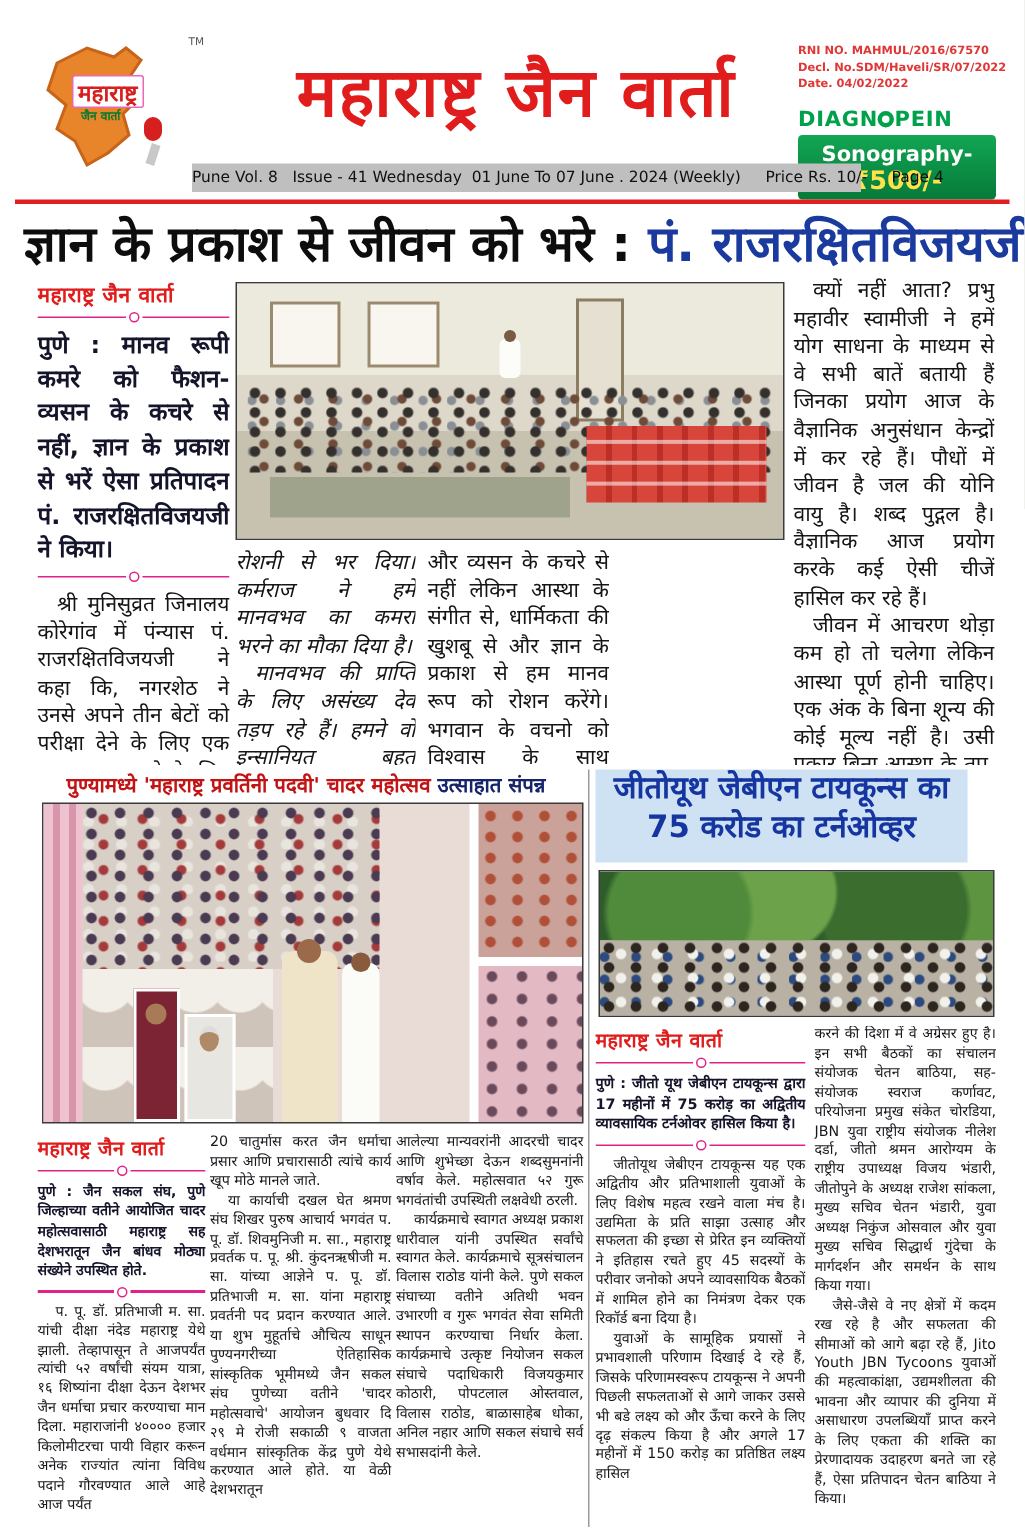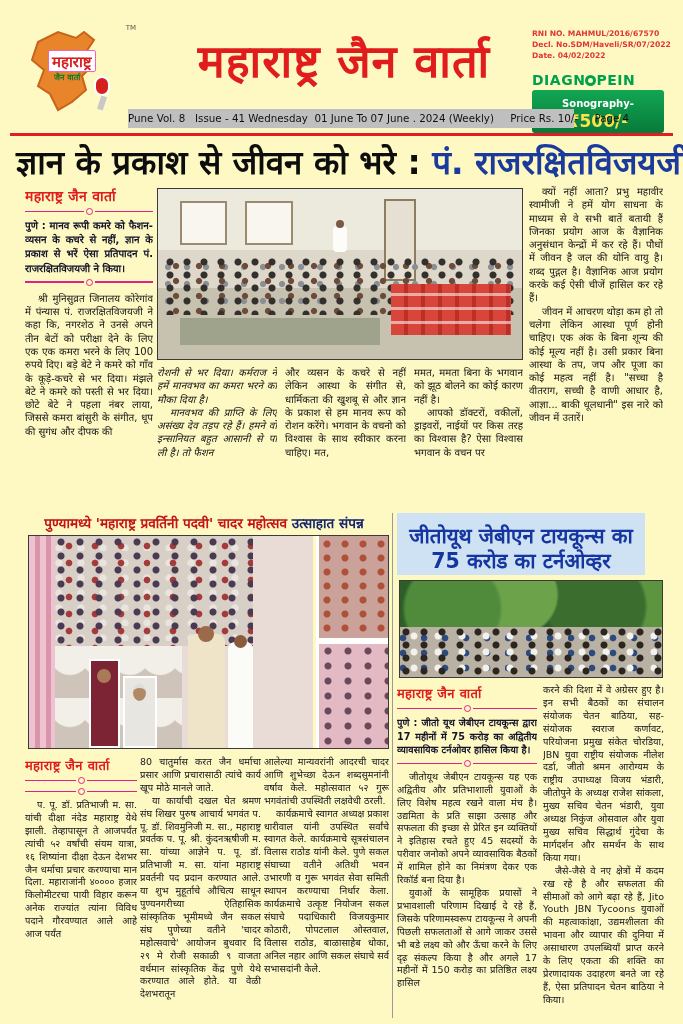--- a/index.html
+++ b/index.html
@@ -1,53 +1,53 @@
 <!DOCTYPE html>
 <html><head>
 <meta charset="utf-8">
 <style>
   * { margin:0; padding:0; box-sizing:border-box; }
   html,body { background:#e8e6e1; }
   body { font-family:"DejaVu Sans", sans-serif; }
   .page {
     position:relative; width:683px; height:1024px; margin:0 auto;
-    background:#fef9c3; overflow:hidden;
+    background:#ffffff; overflow:hidden;
   }
   
   .logo { position:absolute; left:24px; top:24px; width:112px; height:90px; }
   .logo svg { position:absolute; left:0; top:0; }
   .logo .l-state { position:absolute; left:24px; top:26px; font-size:15px; font-weight:bold; color:#d61f1f; background:#fff; padding:0 3px; border:1px solid #e6b; border-radius:2px; }
   .logo .l-sub { position:absolute; left:30px; top:47px; font-size:8px; font-weight:bold; color:#0a7a2f; }
   .logo .l-tm { position:absolute; right:0; top:0; font-size:7px; color:#555; }
   .mic { position:absolute; left:64px; top:52px; width:26px; height:34px; }
   .mic .m-head { width:16px; height:20px; background:#d61f1f; border-radius:8px; margin-left:6px; border:2px solid #fff; }
   .mic .m-stem { width:6px; height:14px; background:#c8c8c8; margin-left:11px; transform:rotate(18deg); }
   .masthead { position:absolute; left:148px; top:30px; width:392px; height:64px;
     font-size:45px; font-weight:bold; color:#e01c1c; text-align:center; line-height:64px; letter-spacing:1px; }
   .pubinfo { position:absolute; left:532px; top:28px; width:140px; font-size:7.6px; color:#e03636; line-height:1.45; font-weight:bold; }
   .ad-box { position:absolute; left:532px; top:72px; width:132px; }
   .ad-brand { font-size:14px; font-weight:bold; color:#00a14b; letter-spacing:.5px; }
   .ad-brand .o-dot { display:inline-block; width:11px; height:11px; border:3px solid #00a14b; border-radius:50%; vertical-align:-1px; }
   .ad-bar { margin-top:2px; background:linear-gradient(#12a653,#067a3a); border-radius:3px; padding:2px 4px; text-align:center; }
-  .ad-bar .lbl { color:#fff; font-weight:bold; font-size:10px;text-align:right; }
+  .ad-bar .lbl { color:#fff; font-weight:bold; font-size:14px;text-align:right; }
   .ad-bar .prc { color:#ffe24a; font-weight:bold; font-size:17px; }
   .dateline { position:absolute; left:128px; top:109px; width:446px; height:19px;
     background:#bfbfbf; color:#101010; font-size:10.3px; line-height:19px; text-align:center; white-space:pre; }
   .rule-red { position:absolute; left:10px; top:133px; width:663px; height:3px; background:#e02020; }
 
   
   .a1-headline { position:absolute; left:16px; top:139px; width:652px; height:46px;
     font-size:33px; font-weight:bold; color:#0d0d0d; text-align:center; white-space:nowrap; }
   .a1-headline .hl-blue { color:#1a3a9e; }
   .kicker { font-size:14px; font-weight:bold; color:#e01c1c; letter-spacing:.3px; }
   .orn { display:flex; align-items:center; margin:3px 0 4px; }
   .orn:before,.orn:after { content:""; flex:1; height:1.6px; background:#e0218a; }
   .orn .dot { width:7px; height:7px; border:1.6px solid #e0218a; border-radius:50%; margin:0 2px; }
-  .intro { font-size:10px; font-weight:bold; color:#14142a; line-height:1.42; text-align:justify; }
-  .bodytxt { font-size:10px; color:#141414; line-height:1.33; text-align:justify; }
+  .intro { font-size:16px; font-weight:bold; color:#14142a; line-height:1.42; text-align:justify; }
+  .bodytxt { font-size:14px; color:#141414; line-height:1.33; text-align:justify; }
   .bodytxt .para { text-indent:13px; }
   .col { position:absolute; overflow:hidden; }
   .a1-c1 { left:25px; top:186px; width:128px; height:324px; }
   .a1-c1 .bodytxt { margin-top:6px; }
   .photo-frame { position:absolute; border:1px solid #3a3a3a; overflow:hidden; }
   .photo1 { left:157px; top:188px; width:366px; height:172px; }
   .a1-c5 { left:529px; top:185px; width:134px; height:325px; }
   .a1-c2 { left:157px; top:366px; width:120px; height:144px;font-style:italic; }
   .a1-c3 { left:285px; top:366px; width:121px; height:144px; }
   .a1-c4 { left:414px; top:366px; width:109px; height:144px; }
@@ -105,21 +105,21 @@
   .a2-cA .kicker { font-size:13px; }
   .a2-cA .intro { font-size:9.4px; }
   .a2-cB { left:140px; top:756px; width:121px; height:262px; }
   .a2-cC { left:264px; top:756px; width:125px; height:266px; }
   .small-body { font-size:9.5px; color:#17171c; line-height:1.36; text-align:justify; }
   .small-body .para { text-indent:12px; }
 
   
   .vdiv { position:absolute; left:392px; top:513px; width:1px; height:505px; background:#9a9a9a; }
   .a3-hlbox { position:absolute; left:397px; top:513px; width:248px; height:62px;
-    background:#cfe2f4; display:flex; align-items:flex-end; justify-content:center; }
+    background:#cfe2f4; display:flex; align-items:flex-start; justify-content:center; }
   .a3-hl { font-size:20.5px; font-weight:bold; color:#1535a0; text-align:center; line-height:1.25; }
   .photo3 { left:399px; top:580px; width:264px; height:98px; }
   .p3-trees { position:absolute; inset:0 0 52% 0;
     background:
       radial-gradient(circle at 20% 60%, #4f8b3b 0 22%, transparent 24%),
       radial-gradient(circle at 45% 30%, #6ca24a 0 26%, transparent 28%),
       radial-gradient(circle at 75% 55%, #3a6d2e 0 24%, transparent 26%),
       radial-gradient(circle at 92% 30%, #5d9440 0 20%, transparent 22%),
       #2e5d2a; }
   .p3-crowd { position:absolute; inset:48% 0 0 0;
@@ -208,26 +208,20 @@
     <div class="bodytxt">
       <div>रोशनी से भर दिया। कर्मराज ने हमें मानवभव का कमरा भरने का मौका दिया है।</div>
       <div class="para">मानवभव की प्राप्ति के लिए असंख्य देव तड़प रहे हैं। हमने वो इन्सानियत बहुत आसानी से पा ली है। तो फैशन</div>
     </div>
   </div>
   <div class="col a1-c3">
     <div class="bodytxt">
         <div>और व्यसन के कचरे से नहीं लेकिन आस्था के संगीत से, धार्मिकता की खुशबू से और ज्ञान के प्रकाश से हम मानव रूप को रोशन करेंगे। भगवान के वचनो को विश्वास के साथ स्वीकार करना चाहिए। मत,</div>
       </div>
   </div>
-  <div class="col a1-c4">
-    <div class="bodytxt">
-      <div>ममत, ममता बिना के भगवान को झूठ बोलने का कोई कारण नहीं है।</div>
-      <div class="para">आपको डॉक्टरों, वकीलों, ड्राइवरों, नाईयों पर किस तरह का विश्वास है? ऐसा विश्वास भगवान के वचन पर</div>
-    </div>
-  </div>
 
   <div class="a2-headline">
     <span>पुण्यामध्ये 'महाराष्ट्र प्रवर्तिनी पदवी' चादर महोत्सव </span><span class="hl-navy">उत्साहात संपन्न</span>
   </div>
 
   <div class="photo-frame photo2">
     <div class="p2-main">
       <div class="p2-crowd"></div>
       <div class="p2-curtain"></div>
       <div class="p2-nuns"></div>
@@ -240,30 +234,31 @@
       <div class="p2-s1"></div>
       <div class="p2-s2"></div>
     </div>
   </div>
 
   <div class="col a2-cA">
     <div class="kicker">महाराष्ट्र जैन वार्ता</div>
     <div class="orn">
         <span class="dot"></span>
       </div>
+    <div class="intro">पुणे : जैन सकल संघ, पुणे जिल्हाच्या वतीने आयोजित चादर महोत्सवासाठी महाराष्ट्र सह देशभरातून जैन बांधव मोठ्या संख्येने उपस्थित होते.</div>
     <div class="orn">
         <span class="dot"></span>
       </div>
     <div class="small-body">
         <div class="para">प. पू. डॉ. प्रतिभाजी म. सा. यांची दीक्षा नंदेड महाराष्ट्र येथे झाली. तेव्हापासून ते आजपर्यंत त्यांची ५२ वर्षांची संयम यात्रा, १६ शिष्यांना दीक्षा देऊन देशभर जैन धर्माचा प्रचार करण्याचा मान दिला. महाराजांनी ४०००० हजार किलोमीटरचा पायी विहार करून अनेक राज्यांत त्यांना विविध पदाने गौरवण्यात आले आहे आज पर्यंत</div>
       </div>
   </div>
   <div class="col a2-cB">
     <div class="small-body">
-      <div>80 चातुर्मास करत जैन धर्माचा प्रसार आणि प्रचारासाठी त्यांचे कार्य खूप मोठे मानले जाते.</div>
+      <div>20 चातुर्मास करत जैन धर्माचा प्रसार आणि प्रचारासाठी त्यांचे कार्य खूप मोठे मानले जाते.</div>
       <div class="para">या कार्याची दखल घेत श्रमण संघ शिखर पुरुष आचार्य भगवंत प. पू. डॉ. शिवमुनिजी म. सा., महाराष्ट्र प्रवर्तक प. पू. श्री. कुंदनऋषीजी म. सा. यांच्या आज्ञेने प. पू. डॉ. प्रतिभाजी म. सा. यांना महाराष्ट्र प्रवर्तनी पद प्रदान करण्यात आले. या शुभ मुहूर्ताचे औचित्य साधून पुण्यनगरीच्या ऐतिहासिक सांस्कृतिक भूमीमध्ये जैन सकल संघ पुणेच्या वतीने 'चादर महोत्सवाचे' आयोजन बुधवार दि २९ मे रोजी सकाळी ९ वाजता वर्धमान सांस्कृतिक केंद्र पुणे येथे करण्यात आले होते. या वेळी देशभरातून</div>
     </div>
   </div>
   <div class="col a2-cC">
     <div class="small-body">
       <div>आलेल्या मान्यवरांनी आदरची चादर आणि शुभेच्छा देऊन शब्दसुमनांनी वर्षाव केले. महोत्सवात ५२ गुरू भगवंतांची उपस्थिती लक्षवेधी ठरली.</div>
       <div class="para">कार्यक्रमाचे स्वागत अध्यक्ष प्रकाश धारीवाल यांनी उपस्थित सर्वांचे स्वागत केले. कार्यक्रमाचे सूत्रसंचालन विलास राठोड यांनी केले. पुणे सकल संघाच्या वतीने अतिथी भवन उभारणी व गुरू भगवंत सेवा समिती स्थापन करण्याचा निर्धार केला. कार्यक्रमाचे उत्कृष्ट नियोजन सकल संघाचे पदाधिकारी विजयकुमार कोठारी, पोपटलाल ओस्तवाल, विलास राठोड, बाळासाहेब धोका, अनिल नहार आणि सकल संघाचे सर्व सभासदांनी केले.</div>
     </div>
   </div>
 

